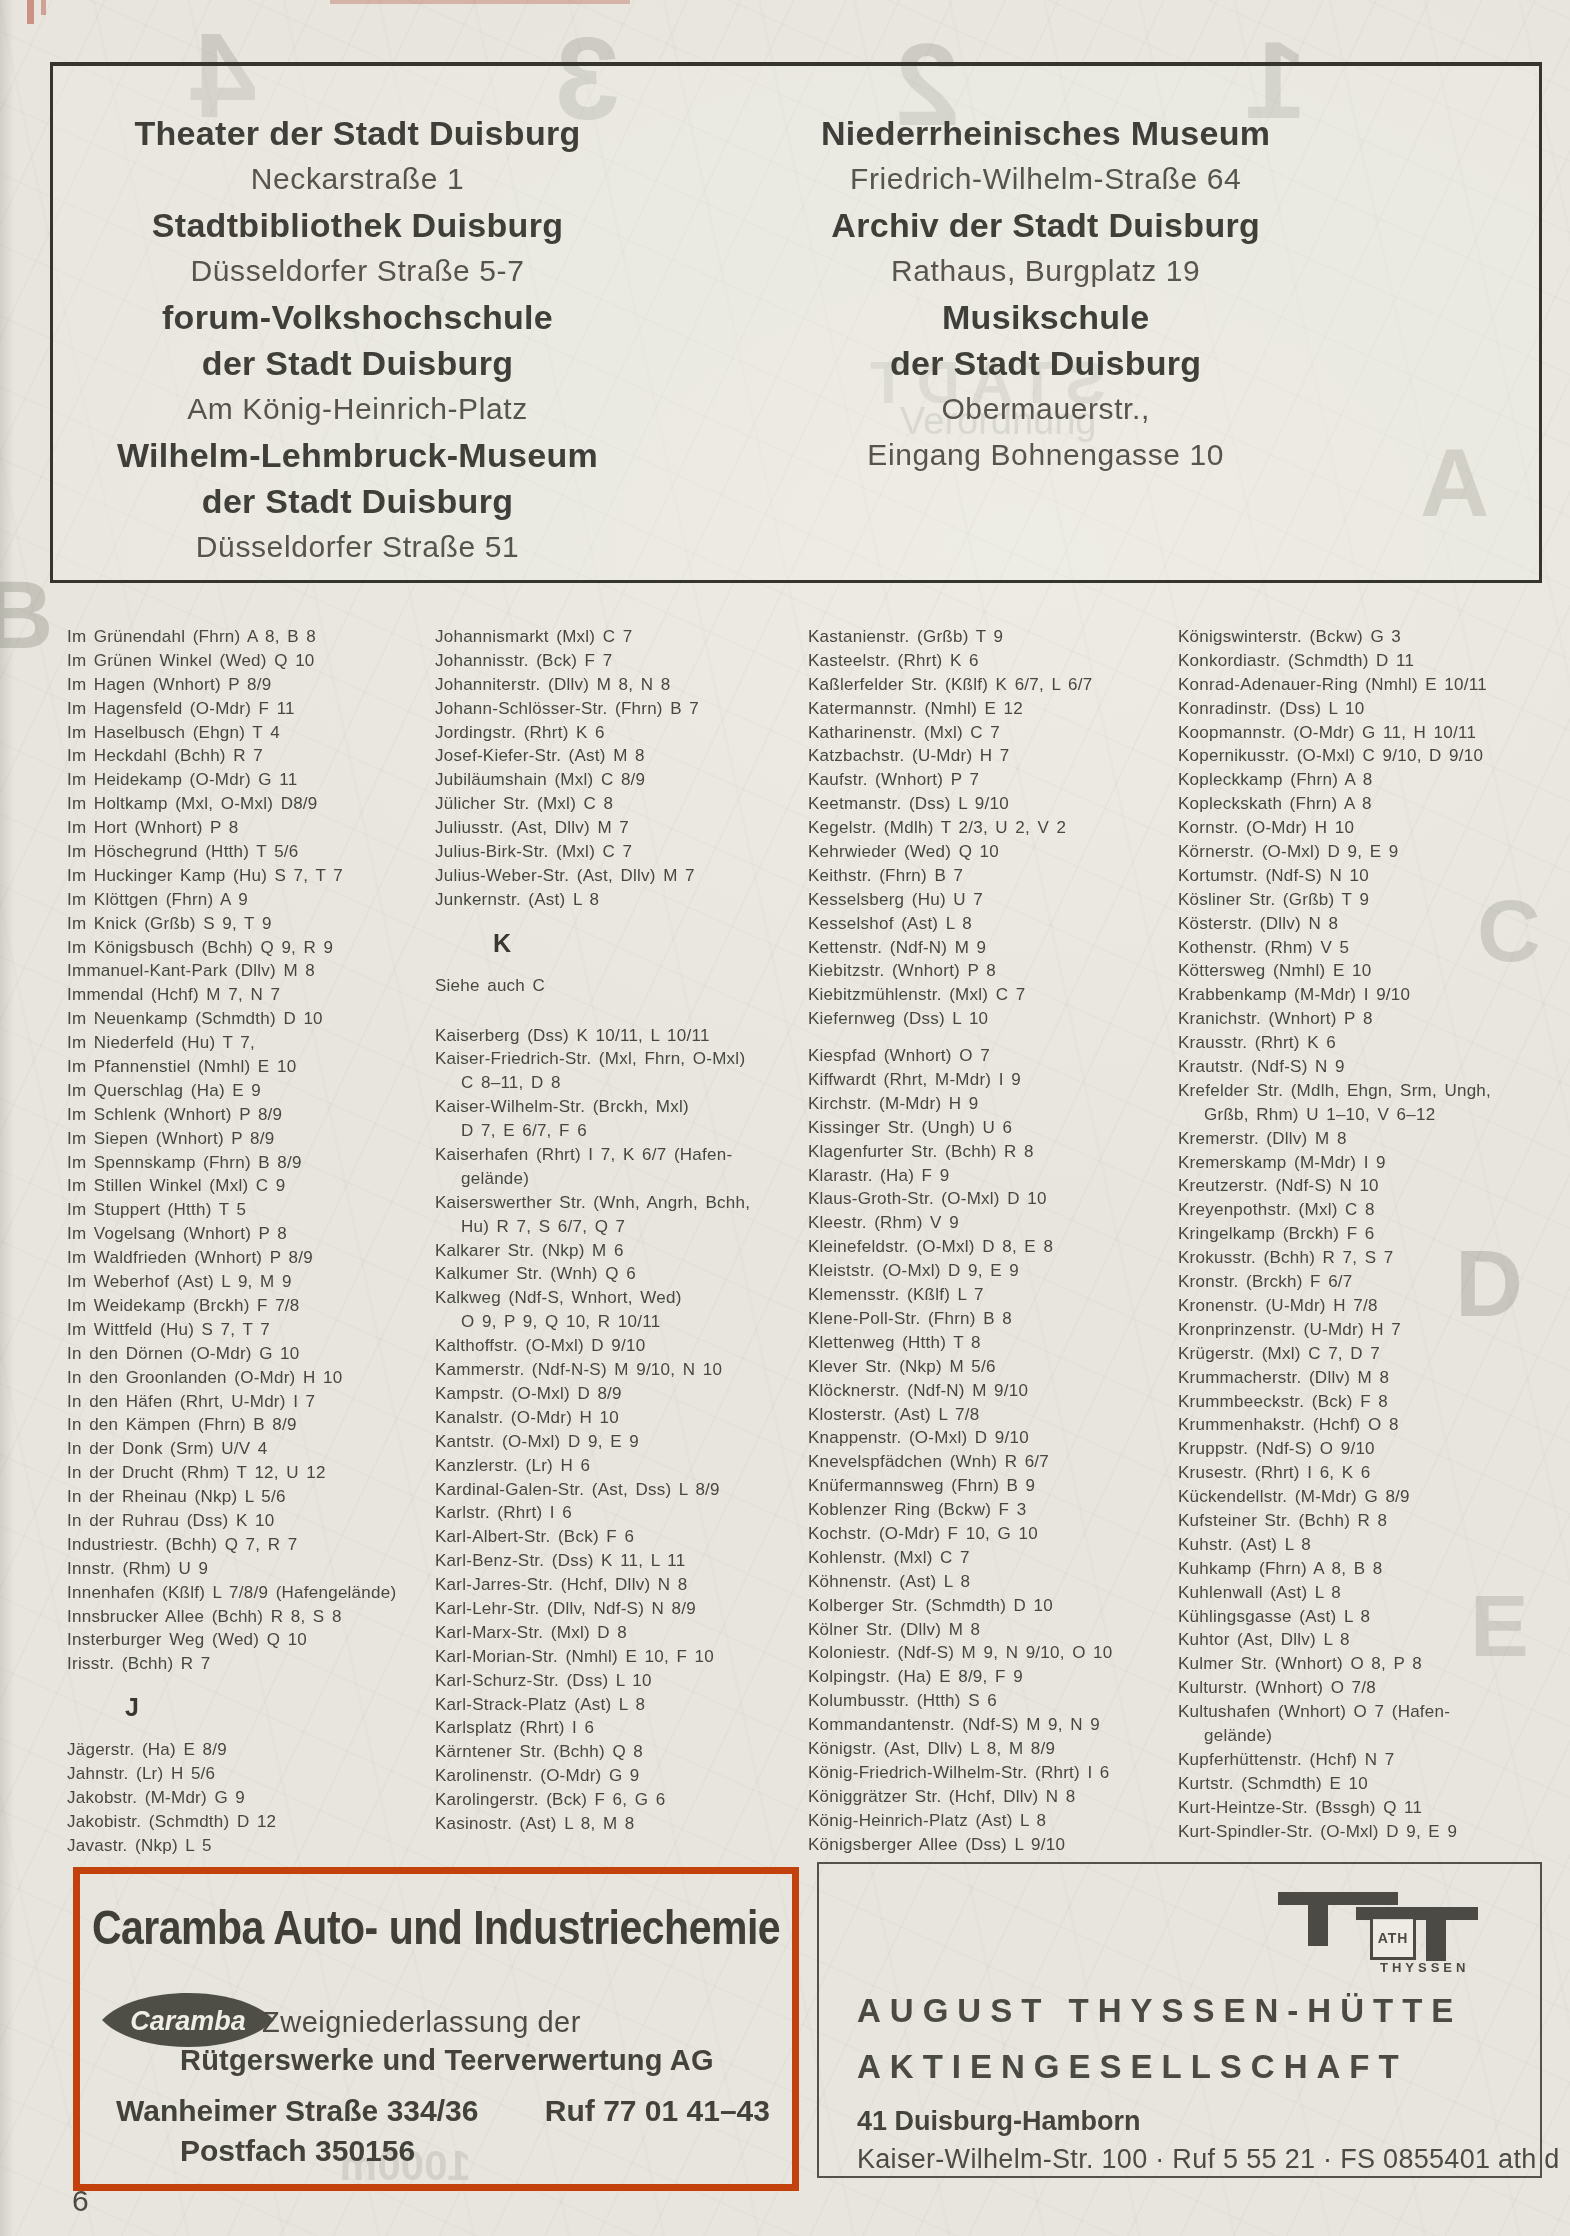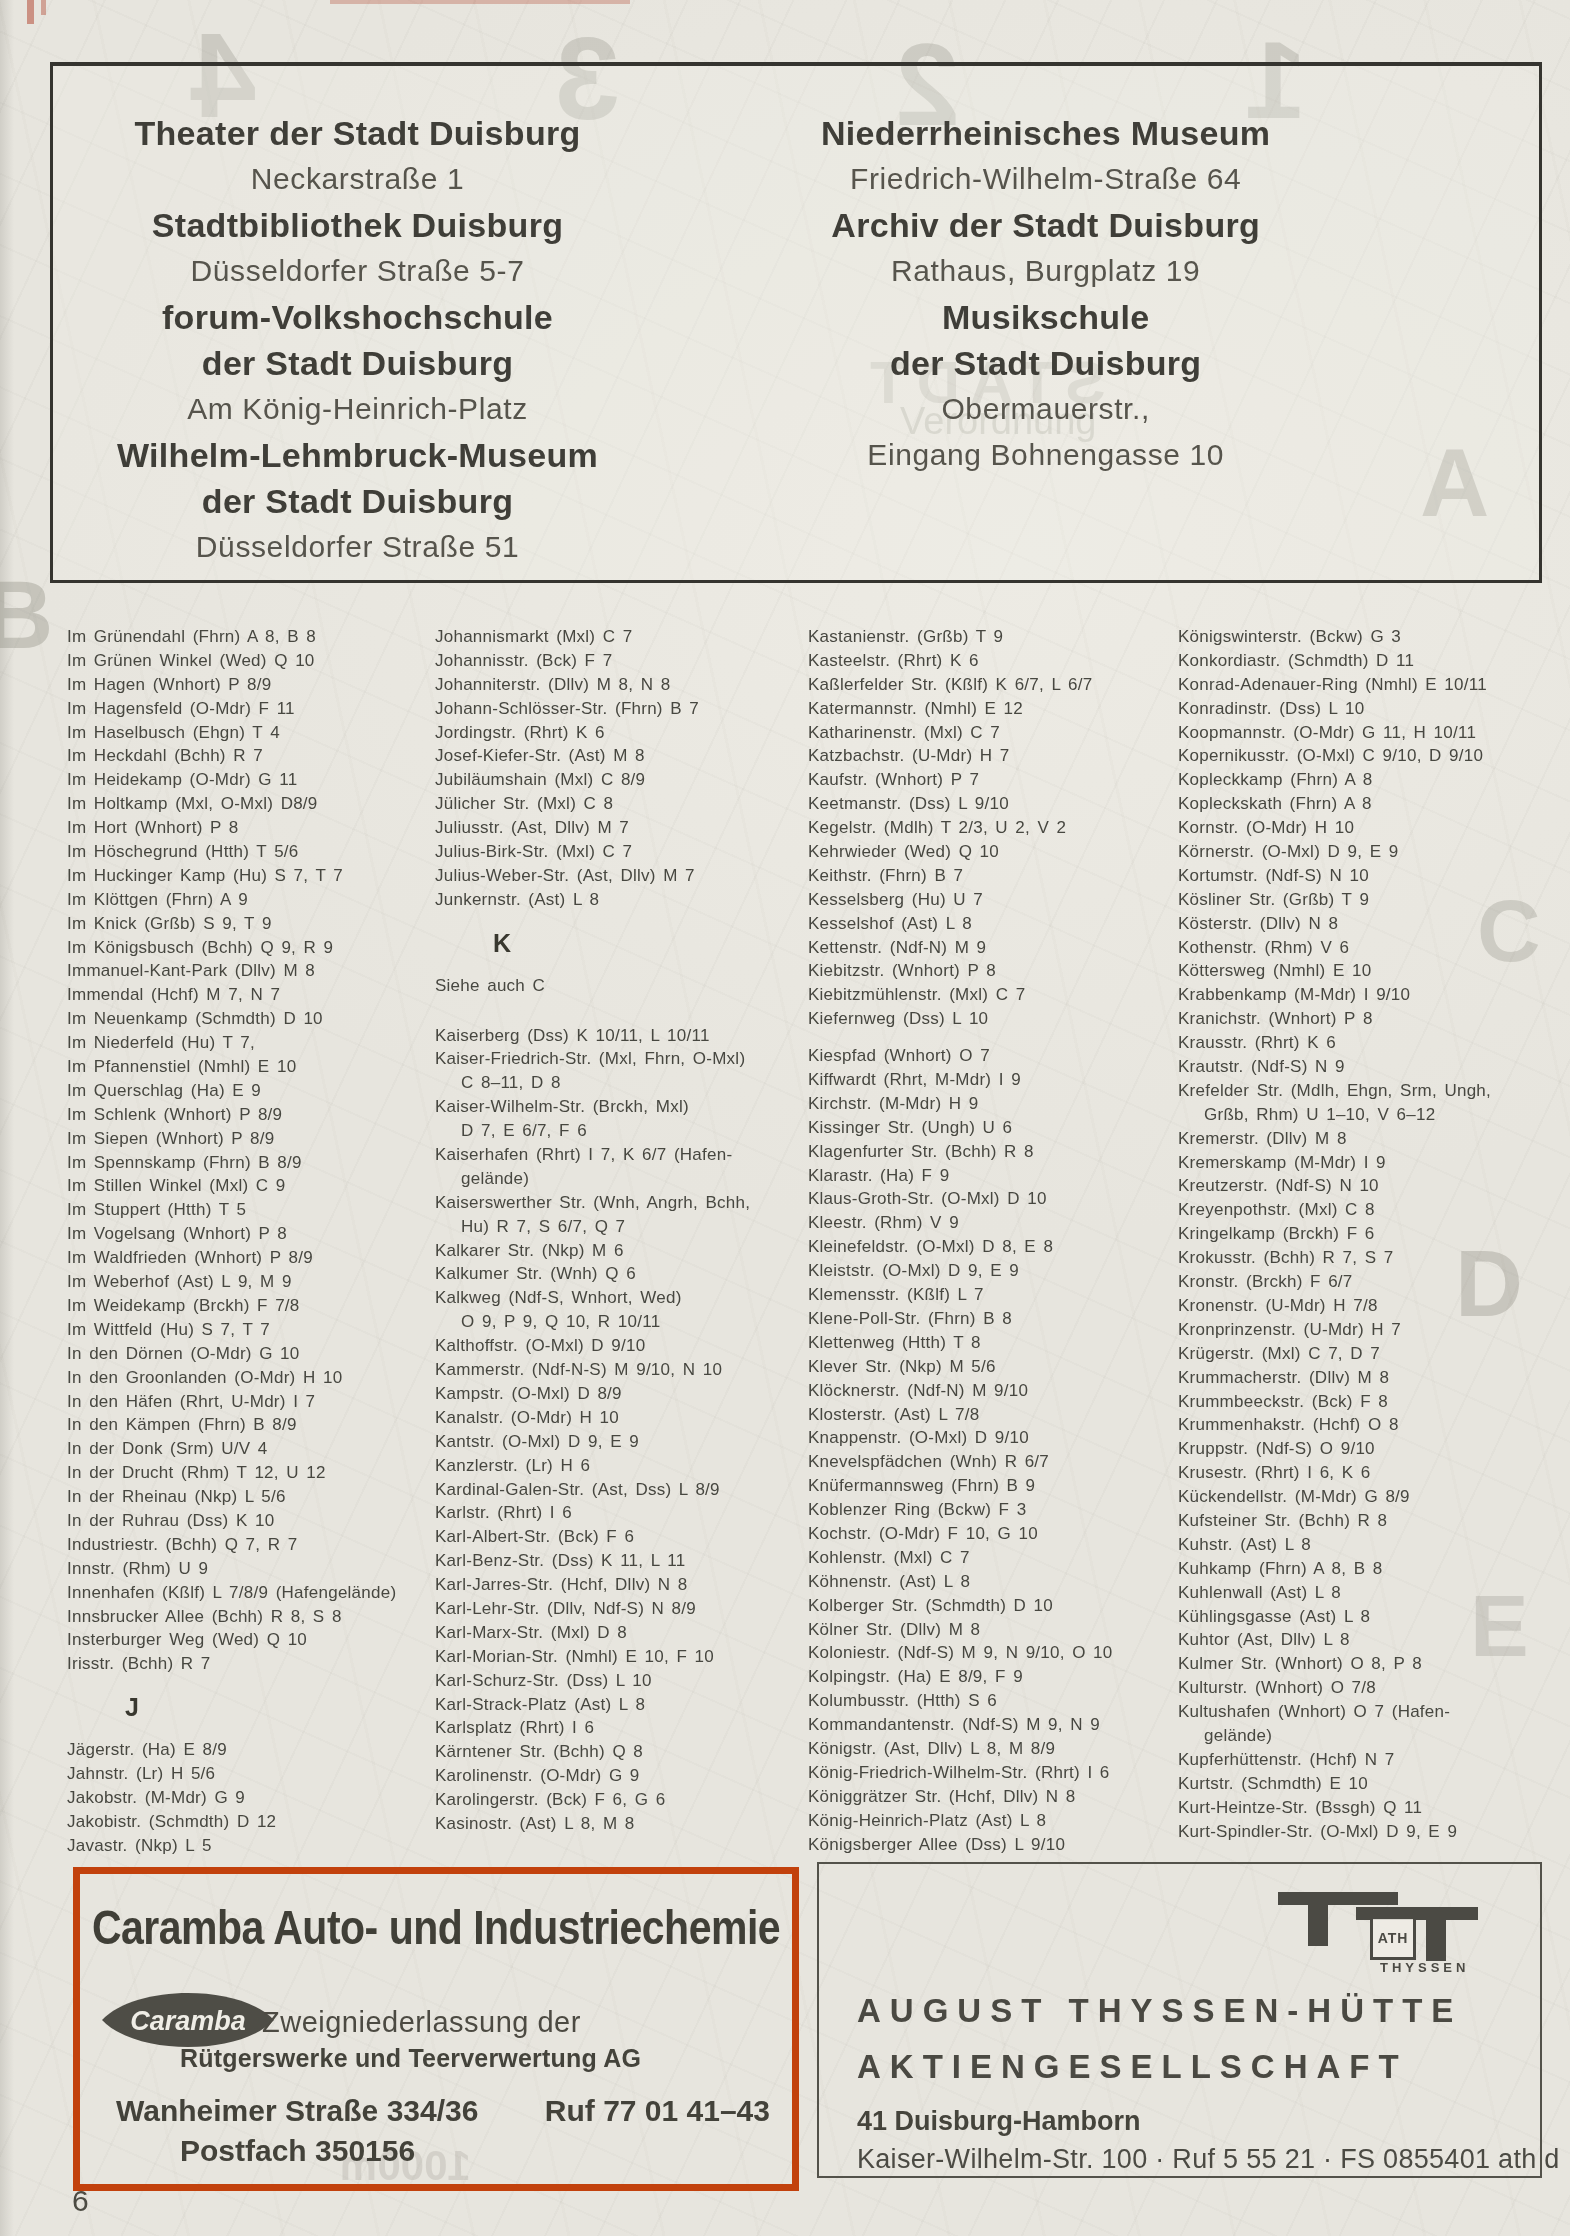--- a/index.html
+++ b/index.html
@@ -43,21 +43,21 @@
   .idx-head{height:36px;line-height:36px;font-weight:bold;font-size:25px;padding-left:58px;color:#39382f;}
   .idx-gap{height:13px;}
 
   
   .ad-left{position:absolute;left:73px;top:1867px;width:712px;height:310px;border:7px solid #c2410c;}
   .caramba-title{position:absolute;left:0;top:26px;width:100%;text-align:center;
     font-size:41px;font-weight:bold;color:#403f37;letter-spacing:-.5px;
     transform:scaleY(1.18);transform-origin:center top;white-space:nowrap;}
   .caramba-logo{position:absolute;left:18px;top:104px;}
   .caramba-sub1{position:absolute;left:182px;top:132px;font-size:29px;color:#4c4a42;letter-spacing:.5px;}
-  .caramba-sub2{position:absolute;left:100px;top:170px;font-size:25px;font-weight:bold;color:#44433b;letter-spacing:.2px;}
+  .caramba-sub2{position:absolute;left:100px;top:170px;font-size:29px;font-weight:bold;color:#44433b;letter-spacing:.2px;}
   .caramba-addr{position:absolute;left:36px;top:220px;font-size:30px;font-weight:bold;color:#43423a;}
   .caramba-phone{position:absolute;right:22px;top:220px;font-size:30px;font-weight:bold;color:#43423a;}
   .caramba-pobox{position:absolute;left:100px;top:260px;font-size:30px;font-weight:bold;color:#43423a;}
 
   .ad-right{position:absolute;left:817px;top:1862px;width:721px;height:312px;border:2px solid #53524a;}
   .th-logo{position:absolute;right:62px;top:22px;width:200px;height:88px;}
   .th-bar-l{position:absolute;left:0;top:6px;width:120px;height:13px;background:#4b4a44;}
   .th-stem-l{position:absolute;left:30px;top:6px;width:20px;height:54px;background:#4b4a44;}
   .th-bar-r{position:absolute;left:78px;top:21px;width:122px;height:13px;background:#4b4a44;}
   .th-stem-r{position:absolute;left:148px;top:21px;width:20px;height:54px;background:#4b4a44;}
@@ -290,21 +290,21 @@
       <div class="idx-line">Konradinstr. (Dss) L 10</div>
       <div class="idx-line">Koopmannstr. (O-Mdr) G 11, H 10/11</div>
       <div class="idx-line">Kopernikusstr. (O-Mxl) C 9/10, D 9/10</div>
       <div class="idx-line">Kopleckkamp (Fhrn) A 8</div>
       <div class="idx-line">Kopleckskath (Fhrn) A 8</div>
       <div class="idx-line">Kornstr. (O-Mdr) H 10</div>
       <div class="idx-line">Körnerstr. (O-Mxl) D 9, E 9</div>
       <div class="idx-line">Kortumstr. (Ndf-S) N 10</div>
       <div class="idx-line">Kösliner Str. (Grßb) T 9</div>
       <div class="idx-line">Kösterstr. (Dllv) N 8</div>
-      <div class="idx-line">Kothenstr. (Rhm) V 6</div>
+      <div class="idx-line">Kothenstr. (Rhm) V 5</div>
       <div class="idx-line">Köttersweg (Nmhl) E 10</div>
       <div class="idx-line">Krabbenkamp (M-Mdr) I 9/10</div>
       <div class="idx-line">Kranichstr. (Wnhort) P 8</div>
       <div class="idx-line">Krausstr. (Rhrt) K 6</div>
       <div class="idx-line">Krautstr. (Ndf-S) N 9</div>
       <div class="idx-line">Krefelder Str. (Mdlh, Ehgn, Srm, Ungh,</div>
       <div class="idx-line idx-cont">Grßb, Rhm) U 1–10, V 6–12</div>
       <div class="idx-line">Kremerstr. (Dllv) M 8</div>
       <div class="idx-line">Kremerskamp (M-Mdr) I 9</div>
       <div class="idx-line">Kreutzerstr. (Ndf-S) N 10</div>

